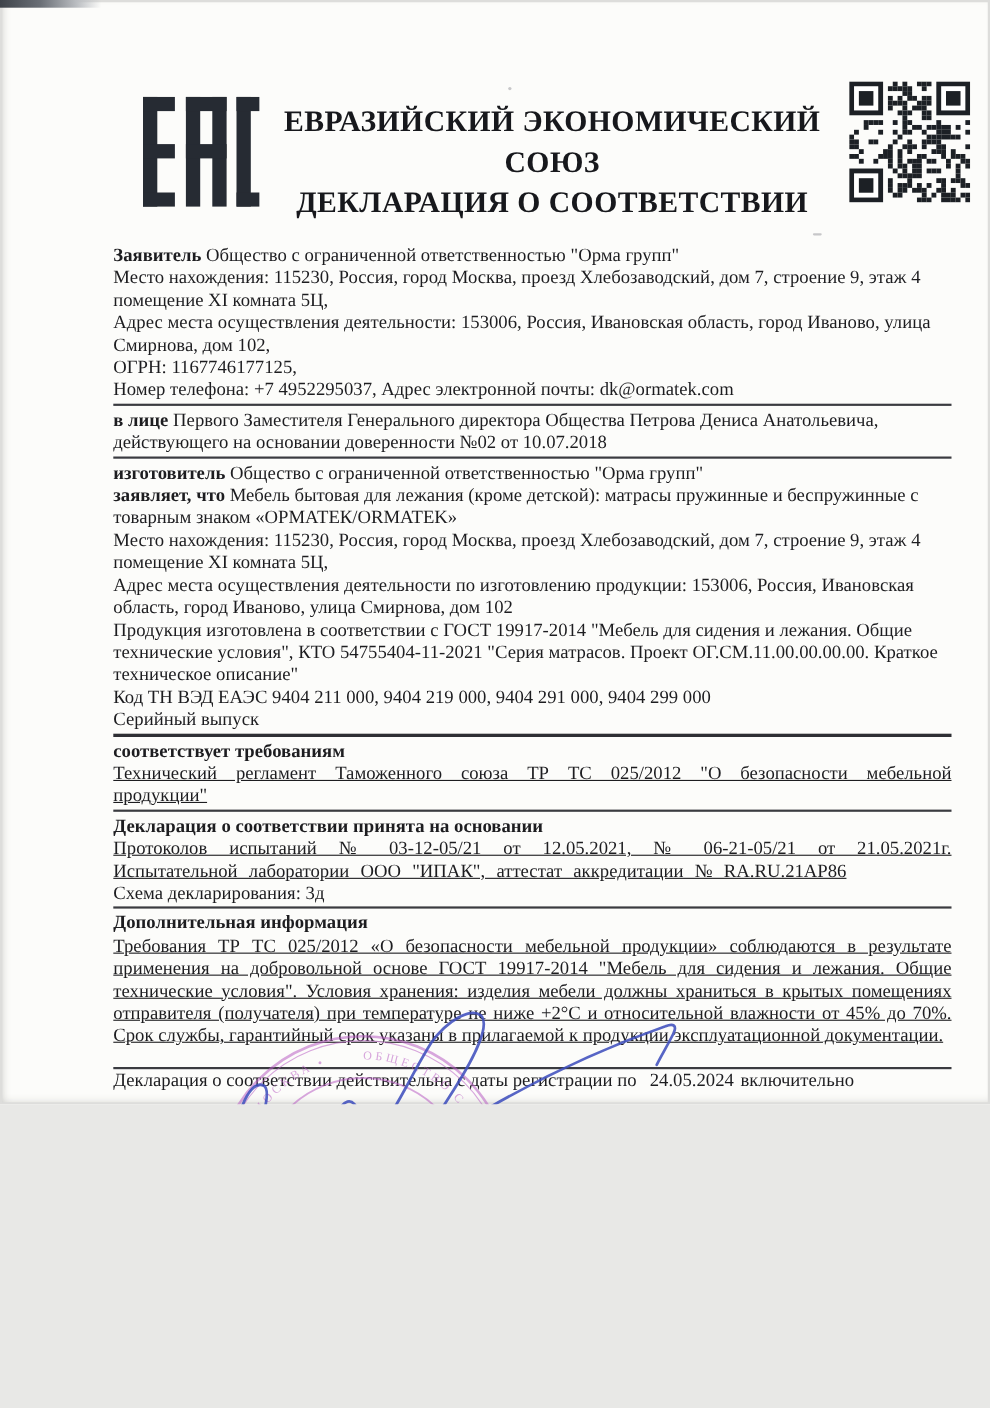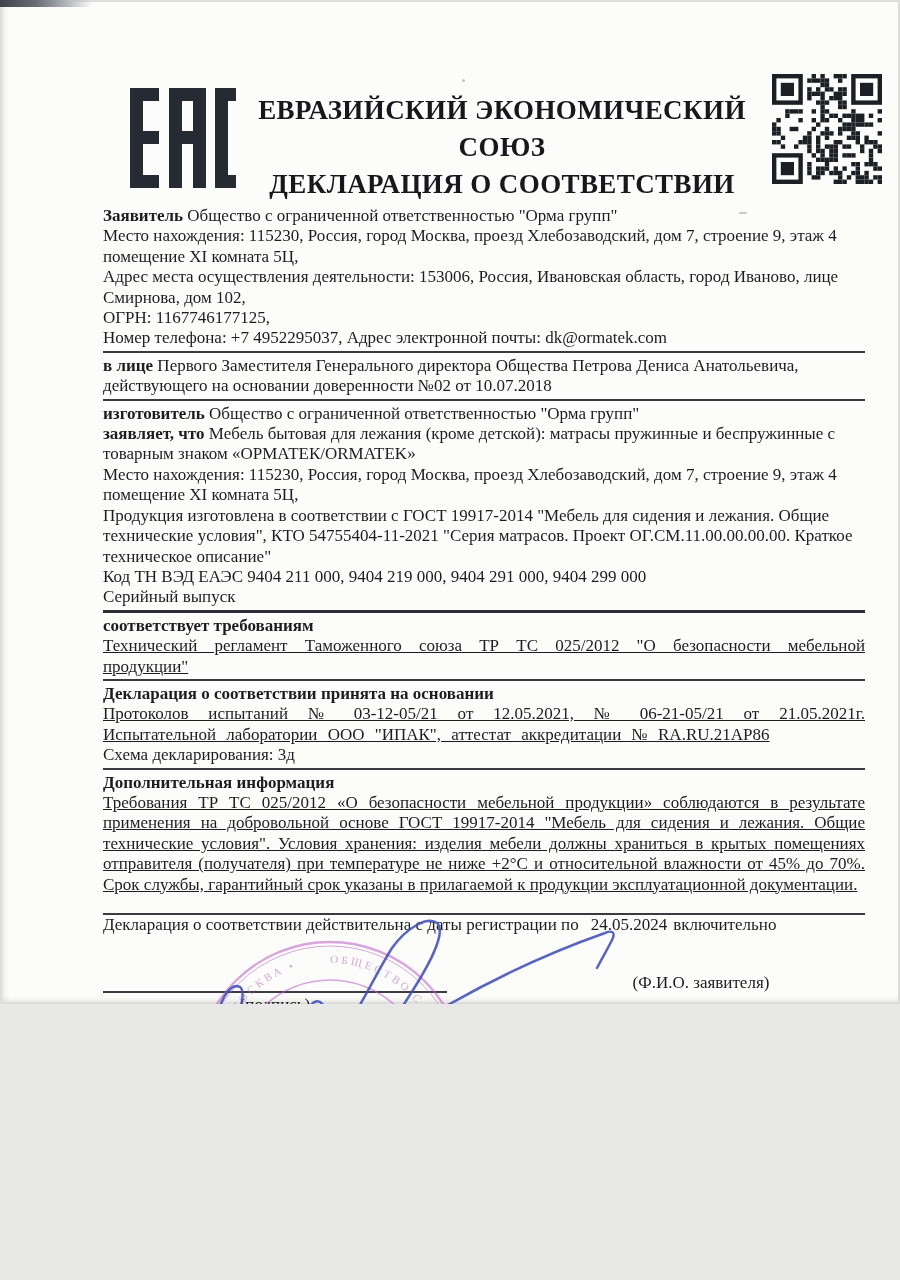--- a/index.html
+++ b/index.html
@@ -10,21 +10,21 @@
         background:linear-gradient(to right,#3e434a 0%,#6a6f76 40%,#b9bcc0 75%,transparent 100%);}
   .speck{position:absolute;background:#9a9aa0;border-radius:50%;opacity:.55;}
 
   
   .eac-logo{position:absolute;left:130px;top:88px;}
   .titles{position:absolute;left:228px;top:92px;width:548px;text-align:center;
           font-weight:bold;font-size:27px;line-height:37px;letter-spacing:.4px;color:#17181c;}
   .qr{position:absolute;left:772px;top:74px;}
 
   
-  .content{position:absolute;left:103px;top:206px;width:762px;font-size:17px;line-height:20.4px;}
+  .content{position:absolute;left:103px;top:222px;width:762px;font-size:17px;line-height:20.4px;}
   .content p{margin:0;}
   .b{font-weight:bold;}
   .rule{height:2px;background:#3a3b40;margin:2px 0 3px 0;}
   .rule.thick{height:3px;background:#2e2f34;}
   .just{text-align:justify;text-decoration:underline;}
   .wide{word-spacing:6px;}
   .scheme{margin-top:16px;}
 
   .botrule{height:2px;background:#3a3b40;margin-top:18px;}
   .validity{font-weight:normal;margin-top:13px;}
@@ -278,33 +278,34 @@
       <rect x="88" y="8.8" width="13.200000000000001" height="13.200000000000001" fill="#1c2025"></rect>
       <rect x="0" y="79.2" width="30.800000000000004" height="30.800000000000004" fill="#1c2025"></rect>
       <rect x="4.4" y="83.60000000000001" width="22" height="22" fill="#fff"></rect>
       <rect x="8.8" y="88" width="13.200000000000001" height="13.200000000000001" fill="#1c2025"></rect>
     </svg>
 
   <div class="content">
 
     <p><span class="b">Заявитель</span> <span>Общество с ограниченной ответственностью "Орма групп"</span></p>
     <p>Место нахождения: 115230, Россия, город Москва, проезд Хлебозаводский, дом 7, строение 9, этаж 4 помещение XI комната 5Ц,</p>
-    <p>Адрес места осуществления деятельности: 153006, Россия, Ивановская область, город Иваново, лице Смирнова, дом 102,</p>
+    <p>Адрес места осуществления деятельности: 153006, Россия, Ивановская область, город Иваново, улица Смирнова, дом 102,</p>
     <p>ОГРН: 1167746177125,</p>
     <p>Номер телефона: +7 4952295037, Адрес электронной почты: dk@ormatek.com</p>
 
     <div class="rule"></div>
 
     <p><span class="b">в лице</span> <span>Первого Заместителя Генерального директора Общества Петрова Дениса Анатольевича, действующего на основании доверенности №02 от 10.07.2018</span></p>
 
     <div class="rule"></div>
 
     <p><span class="b">изготовитель</span> <span>Общество с ограниченной ответственностью "Орма групп"</span></p>
     <p><span class="b">заявляет, что</span> <span>Мебель бытовая для лежания (кроме детской): матрасы пружинные и беспружинные с товарным знаком «ОРМАТЕК/ORMATEK»</span></p>
     <p>Место нахождения: 115230, Россия, город Москва, проезд Хлебозаводский, дом 7, строение 9, этаж 4 помещение XI комната 5Ц,</p>
+    <p>Адрес места осуществления деятельности по изготовлению продукции: 153006, Россия, Ивановская область, город Иваново, улица Смирнова, дом 102</p>
     <p>Продукция изготовлена в соответствии с ГОСТ 19917-2014 "Мебель для сидения и лежания. Общие технические условия", КТО 54755404-11-2021 "Серия матрасов. Проект ОГ.СМ.11.00.00.00.00. Краткое техническое описание"</p>
     <p>Код ТН ВЭД ЕАЭС 9404 211 000, 9404 219 000, 9404 291 000, 9404 299 000</p>
     <p>Серийный выпуск</p>
 
     <div class="rule thick"></div>
 
     <p class="b">соответствует требованиям</p>
     <p class="just wide">Технический регламент Таможенного союза ТР ТС 025/2012 "О безопасности мебельной продукции"</p>
 
     <div class="rule"></div>

